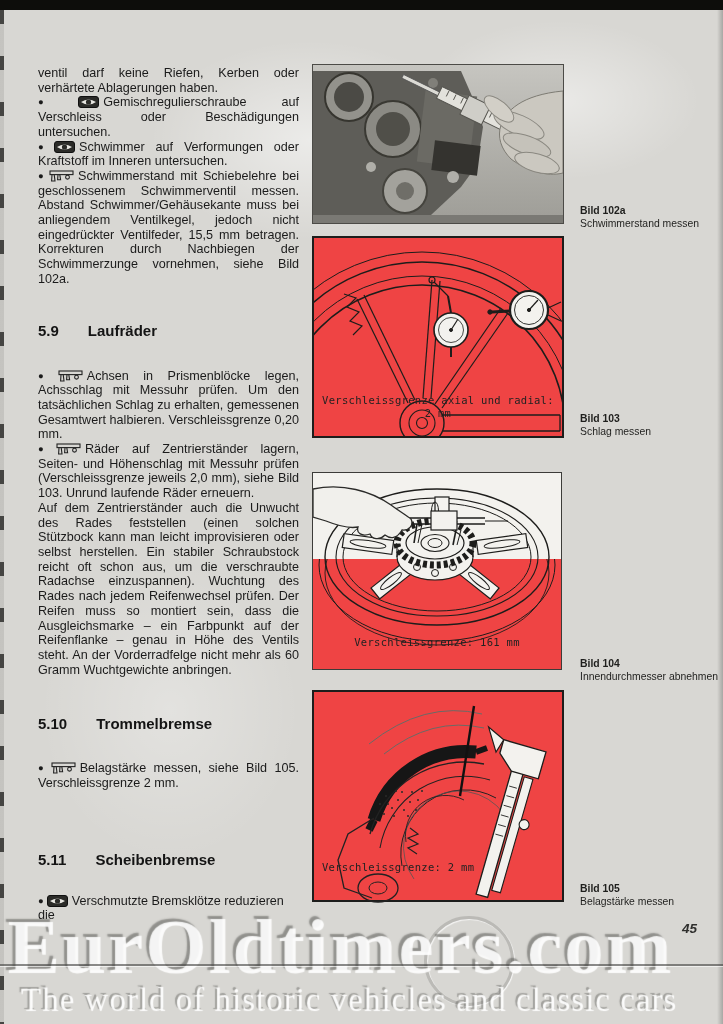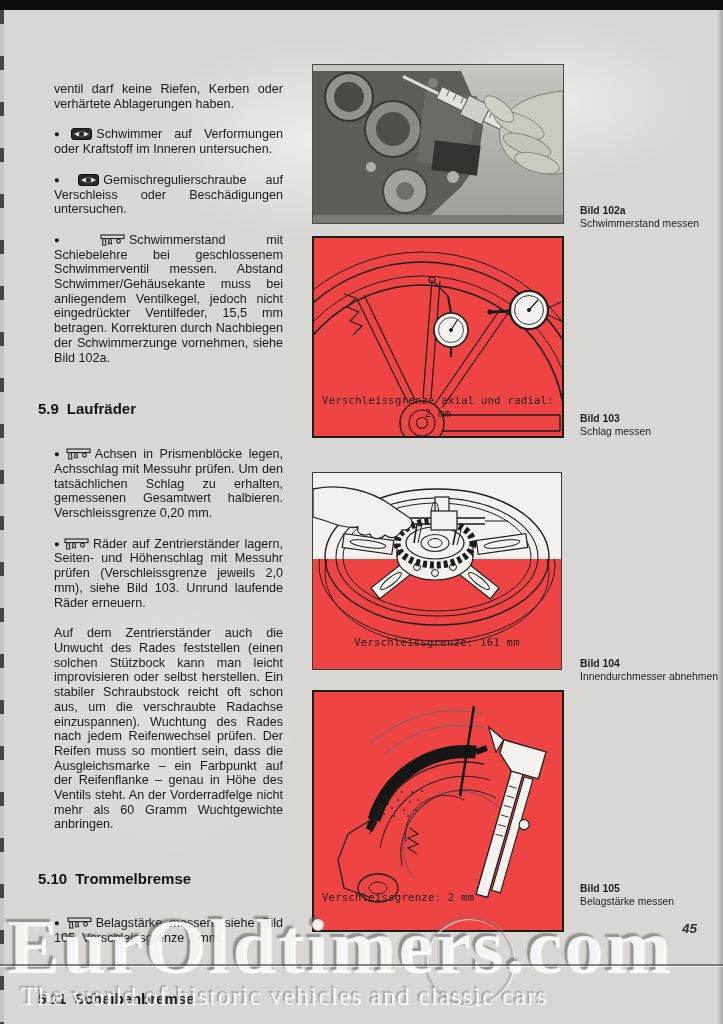--- a/index.html
+++ b/index.html
@@ -15,37 +15,37 @@
   .scan-rightedge{position:absolute;right:0;top:10px;bottom:0;width:6px;
     background:linear-gradient(to left, rgba(88,88,85,.38), rgba(88,88,85,0));}
   .scan-texture{position:absolute;pointer-events:none;border-radius:50%;}
   .tx1{left:150px;top:40px;width:320px;height:200px;background:radial-gradient(closest-side, rgba(255,255,255,.5), rgba(255,255,255,0));}
   .tx2{left:420px;top:20px;width:280px;height:160px;background:radial-gradient(closest-side, rgba(255,255,255,.45), rgba(255,255,255,0));}
   .tx3{left:40px;top:560px;width:260px;height:300px;background:radial-gradient(closest-side, rgba(255,255,255,.28), rgba(255,255,255,0));}
 
   
   .text-col{position:absolute;left:38px;top:66px;width:261px;
     font-size:12.6px;line-height:14.7px;text-align:justify;}
-  .text-col p{margin:16px;}
+  .text-col p{margin:0;}
   .dot{font-size:9.5px;vertical-align:1px;margin-right:3px;}
   .bullet-icon{vertical-align:-2px;margin:0 4px 0 0;}
-  h3.sec{display:flex;gap:8px;align-items:baseline;
+  h3.sec{display:flex;gap:29px;align-items:baseline;
     font-size:15px;line-height:18px;font-weight:bold;margin:0;color:#141414;}
   #h59{margin-top:35px;margin-bottom:29px;}
   #h510{margin-top:38px;margin-bottom:28px;}
-  #h511{margin-top:44px;margin-bottom:25px;}
+  #h511{margin-top:60px;margin-bottom:25px;}
   .lastline{text-align:left;}
 
   
   .fig{position:absolute;box-sizing:border-box;background:#ef4444;}
   .fig svg{display:block;}
   #fig102a{left:312px;top:64px;width:252px;height:160px;border:1px solid #4c4b47;background:#b4b3ae;}
   #fig103{left:312px;top:236px;width:252px;height:202px;border:2px solid #1d1d1b;}
   #fig104{left:312px;top:472px;width:250px;height:198px;border:1px solid #3c3c39;}
-  #fig105{left:312px;top:690px;width:252px;height:242px;border:2px solid #1d1d1b;}
+  #fig105{left:312px;top:690px;width:252px;height:212px;border:2px solid #1d1d1b;}
   .figlabel{position:absolute;left:0;right:0;
     font-family:"DejaVu Sans Mono","Liberation Mono",monospace;
     font-size:10.5px;line-height:13px;color:#222;letter-spacing:.3px;}
   .figlabel.center{text-align:center;}
   #fig103 .figlabel{bottom:16px;}
   #fig104 .figlabel{bottom:20px;}
   #fig105 .figlabel{bottom:26px;left:8px;right:auto;}
 
   .figcap{position:absolute;left:580px;width:140px;font-size:10.4px;line-height:13px;color:#1f1f1d;}
   .figcap .cap-id{font-weight:bold;display:block;}
@@ -58,21 +58,21 @@
   .wm-brand{position:absolute;left:6px;top:900px;width:717px;white-space:nowrap;
     font-family:"Liberation Serif", serif;font-size:79px;font-weight:bold;letter-spacing:2px;
     color:transparent;
     text-shadow:1.5px 1.5px 1px rgba(255,255,255,.9), -1.5px -1.5px 1.5px rgba(85,85,82,.55);}
   .wm-ring{position:absolute;left:424px;top:916px;width:84px;height:84px;border-radius:50%;
     border:3px solid rgba(110,110,106,.28);
     box-shadow:1px 1px 1px rgba(255,255,255,.8), inset 1px 1px 1px rgba(255,255,255,.7);}
   .wm-line{position:absolute;left:0;top:964px;width:723px;height:2px;
     background:rgba(70,70,67,.62);box-shadow:0 1px 0 rgba(255,255,255,.6);}
   .wm-tagline{position:absolute;left:20px;top:981px;white-space:nowrap;
-    font-family:"Liberation Serif", serif;font-size:26px;letter-spacing:1px;
+    font-family:"Liberation Serif", serif;font-size:33px;letter-spacing:1px;
     color:transparent;
     text-shadow:1px 1px 1px rgba(255,255,255,.95), -1px -1px 1px rgba(105,105,101,.5);}
 </style>
 </head>
 <body>
 
 <div class="scan-topbar"></div>
 <div class="scan-leftedge"></div>
 <div class="scan-rightedge"></div>
 <div class="scan-texture tx1"></div>
@@ -81,29 +81,29 @@
 
 <div class="text-col">
 
   <p><span>ventil darf keine Riefen, Kerben oder verhärtete Ablagerungen haben.</span></p>
 
   <p class="para">
     <span class="dot">●</span><svg class="bullet-icon" width="21" height="12" viewBox="0 0 21 12">
         <rect x="0.5" y="0.5" width="20" height="11" rx="2.5" fill="#2b2b28" stroke="#101010"></rect>
         <path d="M3 6 Q10.5 0.8 18 6 Q10.5 11.2 3 6 Z" fill="#e8e7e2"></path>
         <circle cx="10.5" cy="6" r="2.6" fill="#2b2b28"></circle>
-      </svg><span>Schwimmer auf Verformungen oder Kraftstoff im Inneren untersuchen.</span>
+      </svg><span>Gemischregulierschraube auf Verschleiss oder Beschädigungen untersuchen.</span>
   </p>
 
   <p class="para">
     <span class="dot">●</span><svg class="bullet-icon" width="21" height="12" viewBox="0 0 21 12">
         <rect x="0.5" y="0.5" width="20" height="11" rx="2.5" fill="#2b2b28" stroke="#101010"></rect>
         <path d="M3 6 Q10.5 0.8 18 6 Q10.5 11.2 3 6 Z" fill="#e8e7e2"></path>
         <circle cx="10.5" cy="6" r="2.6" fill="#2b2b28"></circle>
-      </svg><span>Gemischregulierschraube auf Verschleiss oder Beschädigungen untersuchen.</span>
+      </svg><span>Schwimmer auf Verformungen oder Kraftstoff im Inneren untersuchen.</span>
   </p>
 
   <p class="para">
     <span class="dot">●</span><svg class="bullet-icon" width="25" height="13" viewBox="0 0 25 13" fill="none" stroke="#222" stroke-width="1.1">
         <rect x="1" y="2" width="23" height="3.6"></rect>
         <path d="M3 5.6 L2.6 12 L6 12 L5.2 5.6"></path>
         <path d="M9 5.6 L8.6 10.8 L11.6 10.8 L10.8 5.6"></path>
         <circle cx="18.5" cy="8.2" r="1.9"></circle>
       </svg><span>Schwimmerstand mit Schiebelehre bei geschlossenem Schwimmerventil messen. Abstand Schwimmer/Gehäusekante muss bei anliegendem Ventilkegel, jedoch nicht eingedrückter Ventilfeder, 15,5 mm betragen. Korrekturen durch Nachbiegen der Schwimmerzunge vornehmen, siehe Bild 102a.</span>
   </p>

